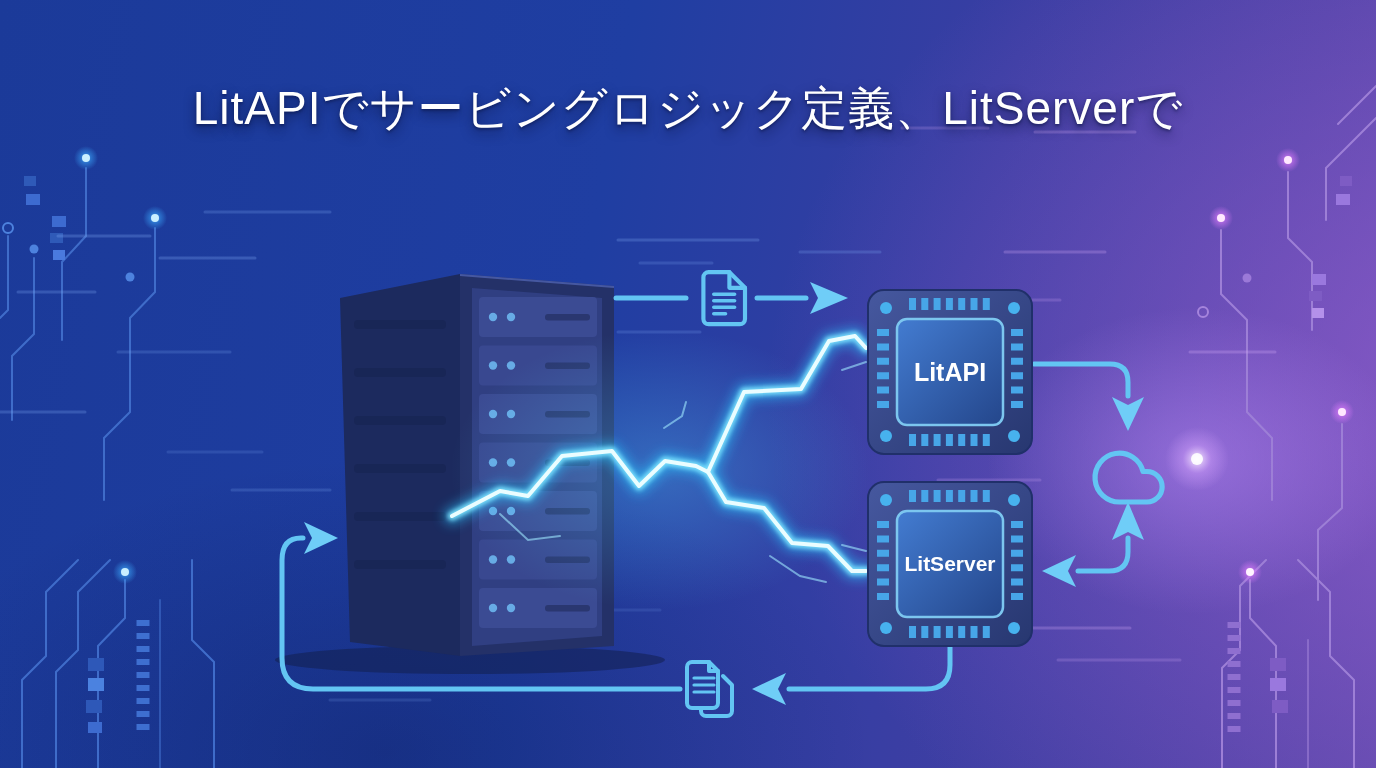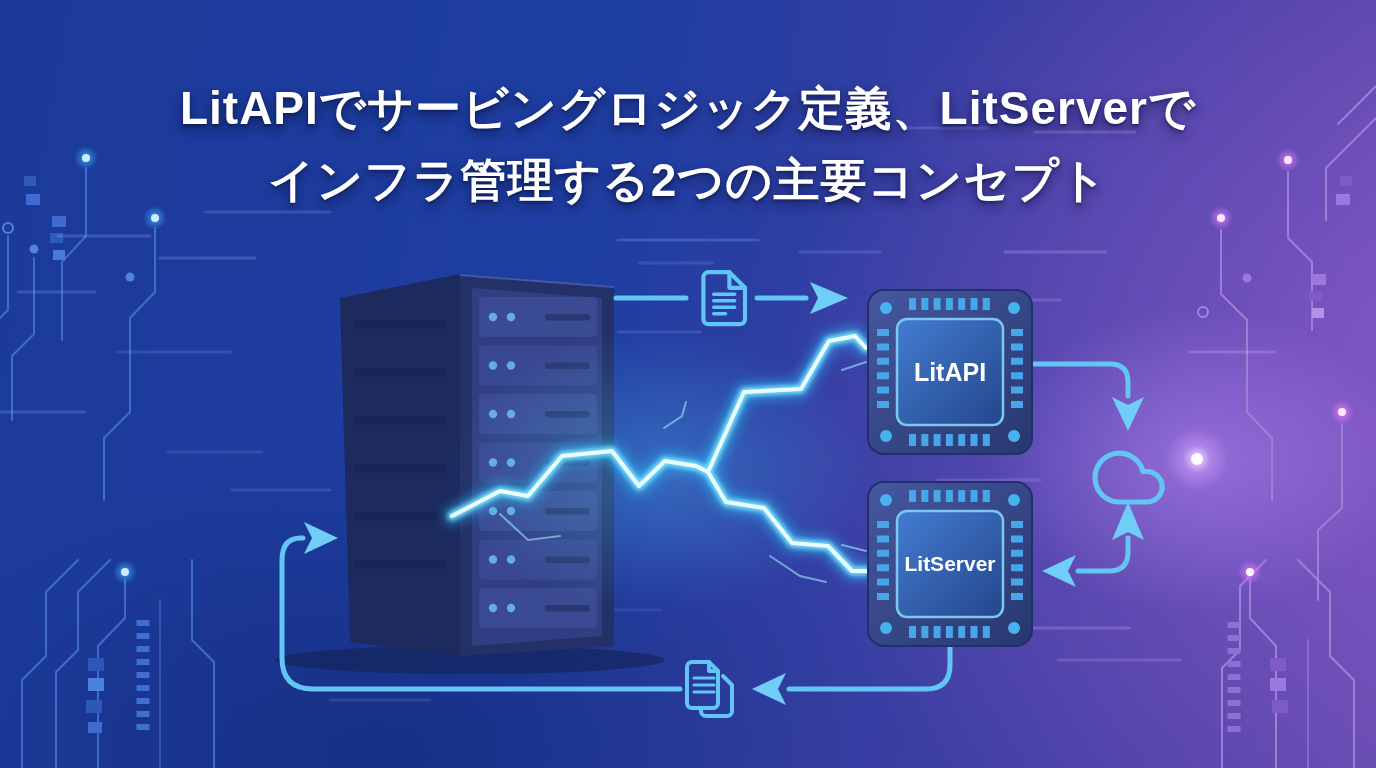--- a/index.html
+++ b/index.html
@@ -10,21 +10,21 @@
   .bg{
     position:absolute;inset:0;
     background:
       radial-gradient(300px 220px at 87% 60%, rgba(195,145,255,.45), rgba(195,145,255,0) 70%),
       radial-gradient(1250px 950px at 112% 52%, rgba(146,94,206,.85), rgba(146,94,206,0) 62%),
       radial-gradient(700px 420px at 28% 98%, rgba(10,22,80,.35), rgba(10,22,80,0) 70%),
       linear-gradient(100deg,#1b3a99 0%,#1f3ea2 42%,#3a3ea3 68%,#4d42a6 88%,#5a47a9 100%);
   }
   .title{
     position:absolute;top:72px;left:0;width:100%;margin:0;
-    text-align:center;color:#fff;font-weight:700;font-size:46px;line-height:72px;
+    text-align:center;color:#fff;font-weight:400;font-size:46px;line-height:72px;
     letter-spacing:1px;
     text-shadow:0 5px 12px rgba(9,17,60,.65),0 2px 3px rgba(9,17,60,.5);
   }
   .title span{display:block;}
   svg{position:absolute;inset:0;}
   .chip-label{fill:#ffffff;font-weight:bold;font-family:"Liberation Sans","DejaVu Sans",sans-serif;}
   .flow{stroke:#63c5f3;stroke-width:5;fill:none;stroke-linecap:round;stroke-linejoin:round;}
   .arrow{fill:#6fcdf7;}
   .icon{stroke:#63c5f3;fill:none;stroke-linecap:round;stroke-linejoin:round;}
   .ltrace{stroke:#3f6cc9;stroke-width:2;fill:none;stroke-linecap:round;}
@@ -284,15 +284,14 @@
         <circle cx="1221" cy="218" r="4" fill="#ffe8ff"></circle>
       <circle cx="1342" cy="412" r="12" fill="url(#pinkGlow)"></circle>
         <circle cx="1342" cy="412" r="4" fill="#ffe8ff"></circle>
       <circle cx="1250" cy="572" r="12" fill="url(#pinkGlow)"></circle>
         <circle cx="1250" cy="572" r="4" fill="#fff4ff"></circle>
     </g>
   </svg>
 
   <h1 class="title">
     <span>LitAPIでサービングロジック定義、LitServerで</span>
-    <span>インフラ管理する2つの主要コンセプト</span>
   </h1>
 </div>
 
 </body></html>

